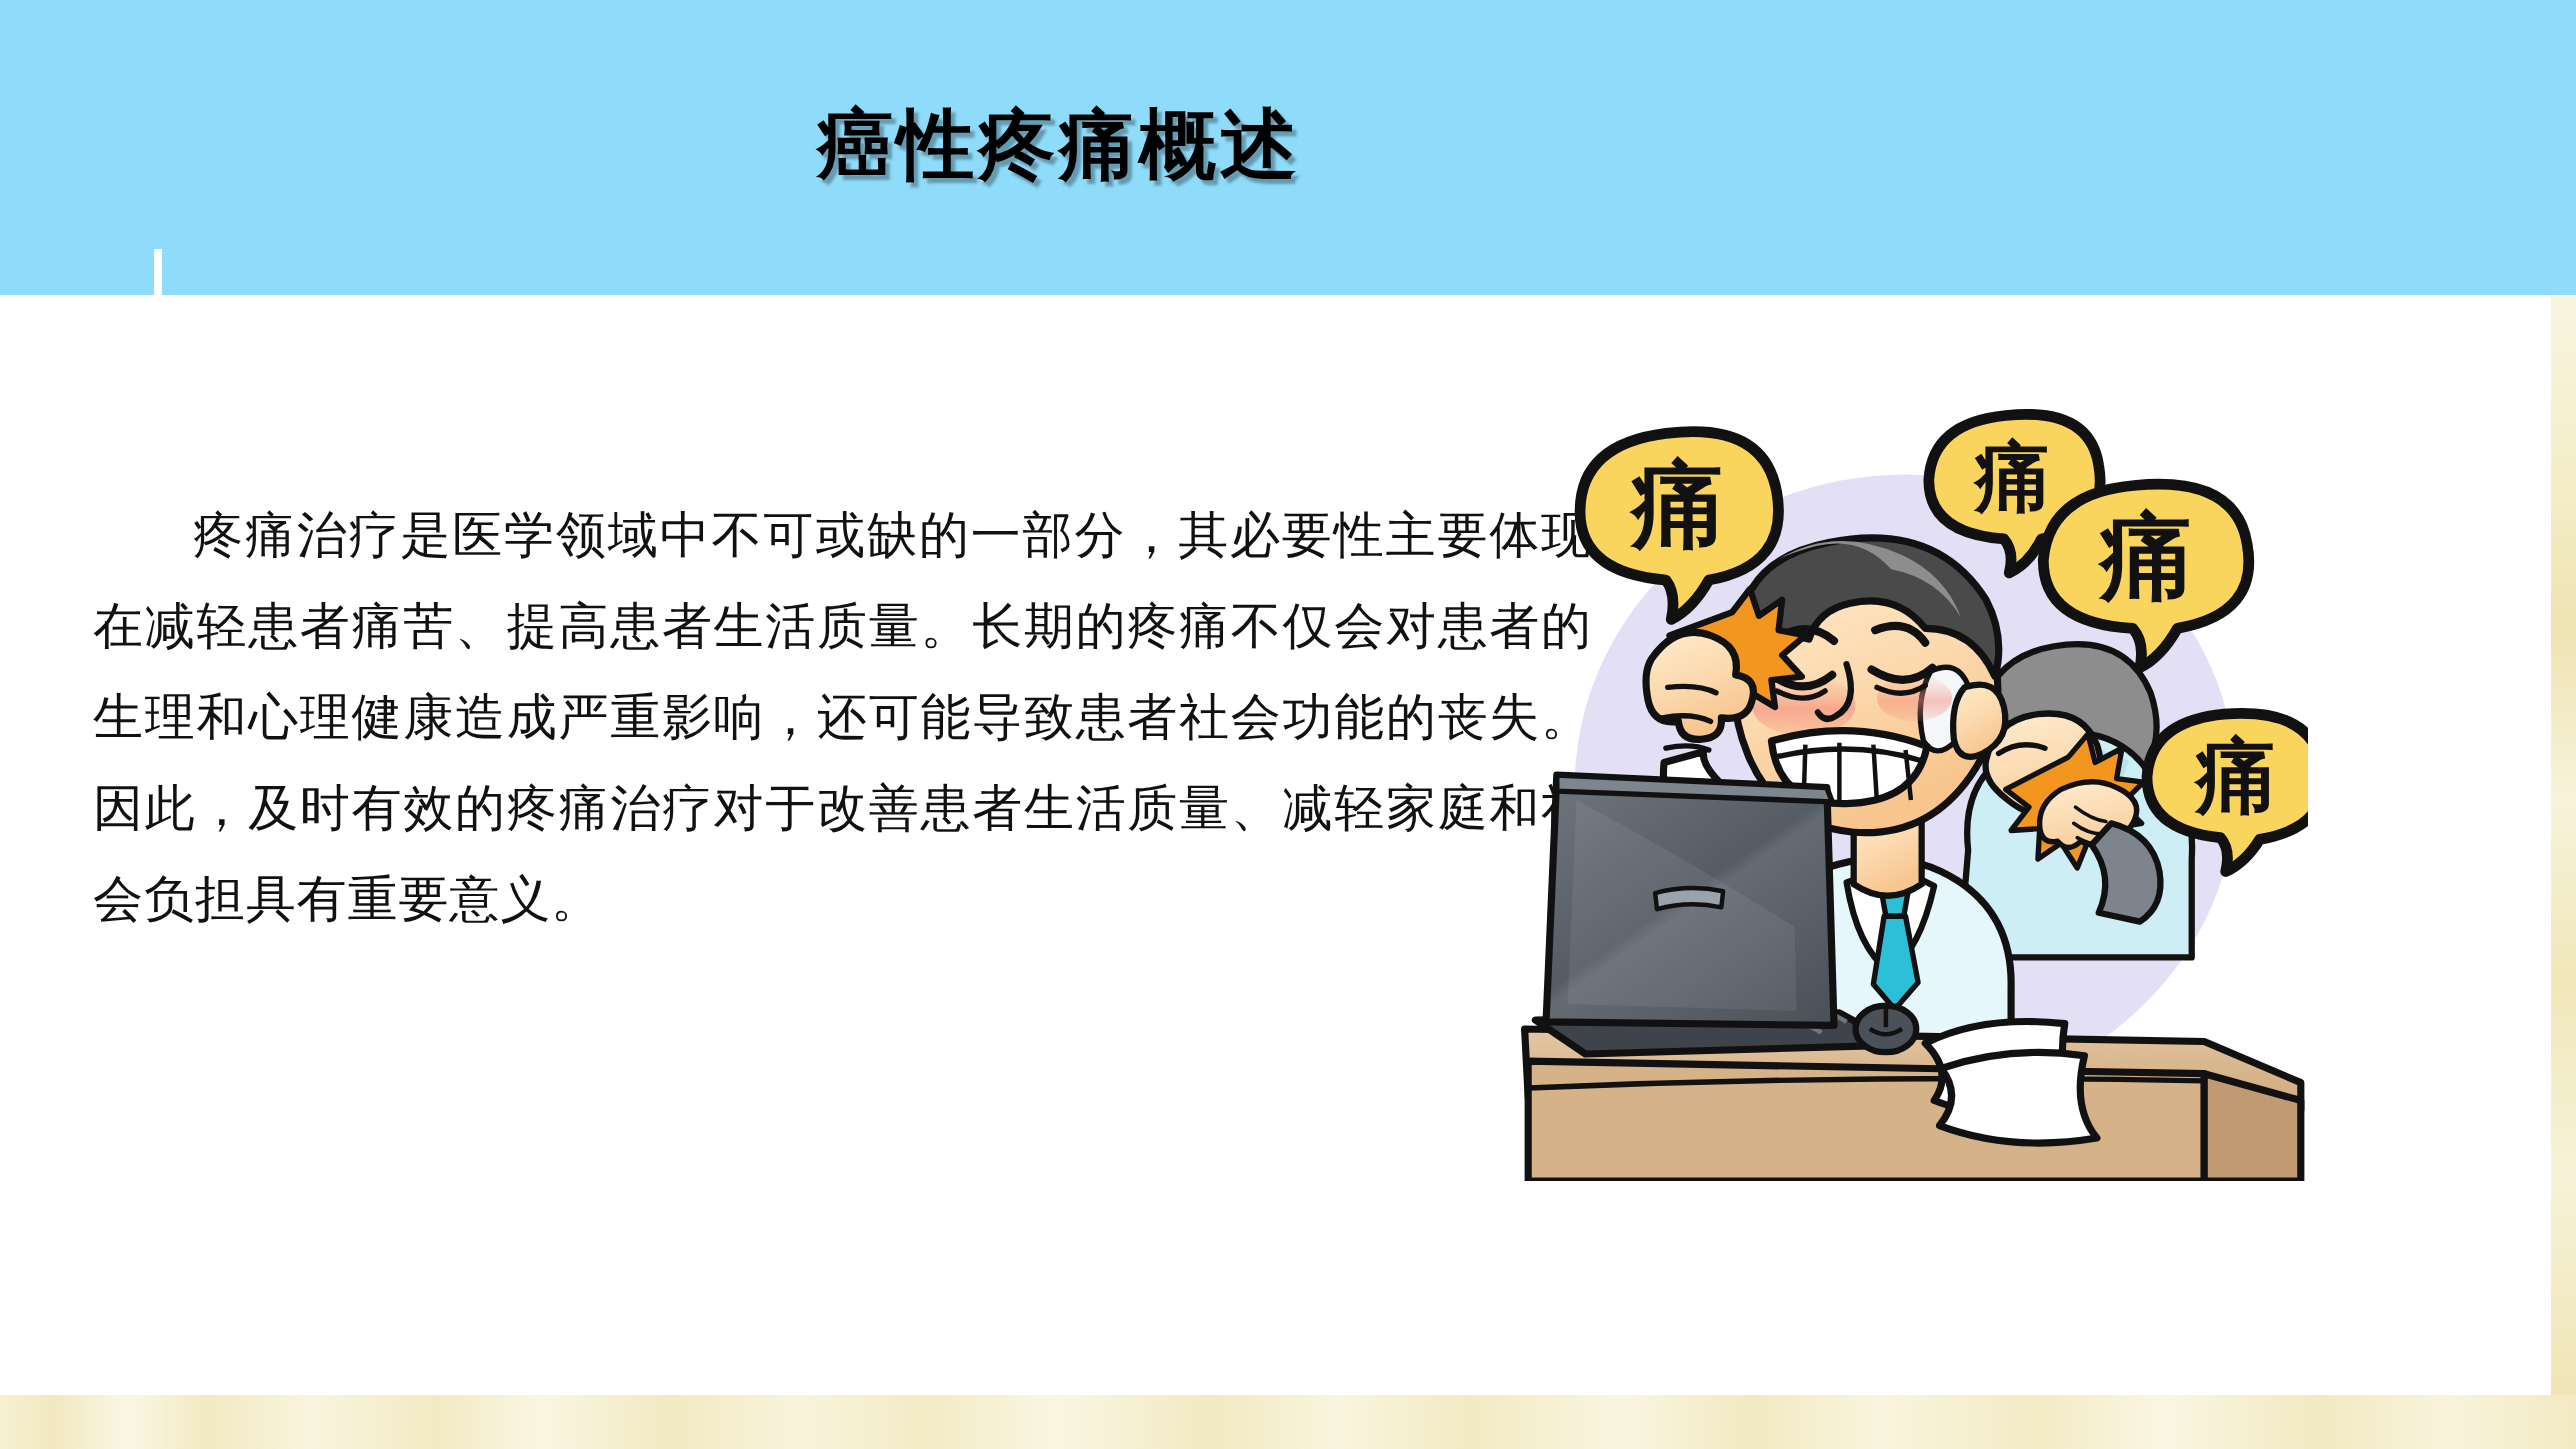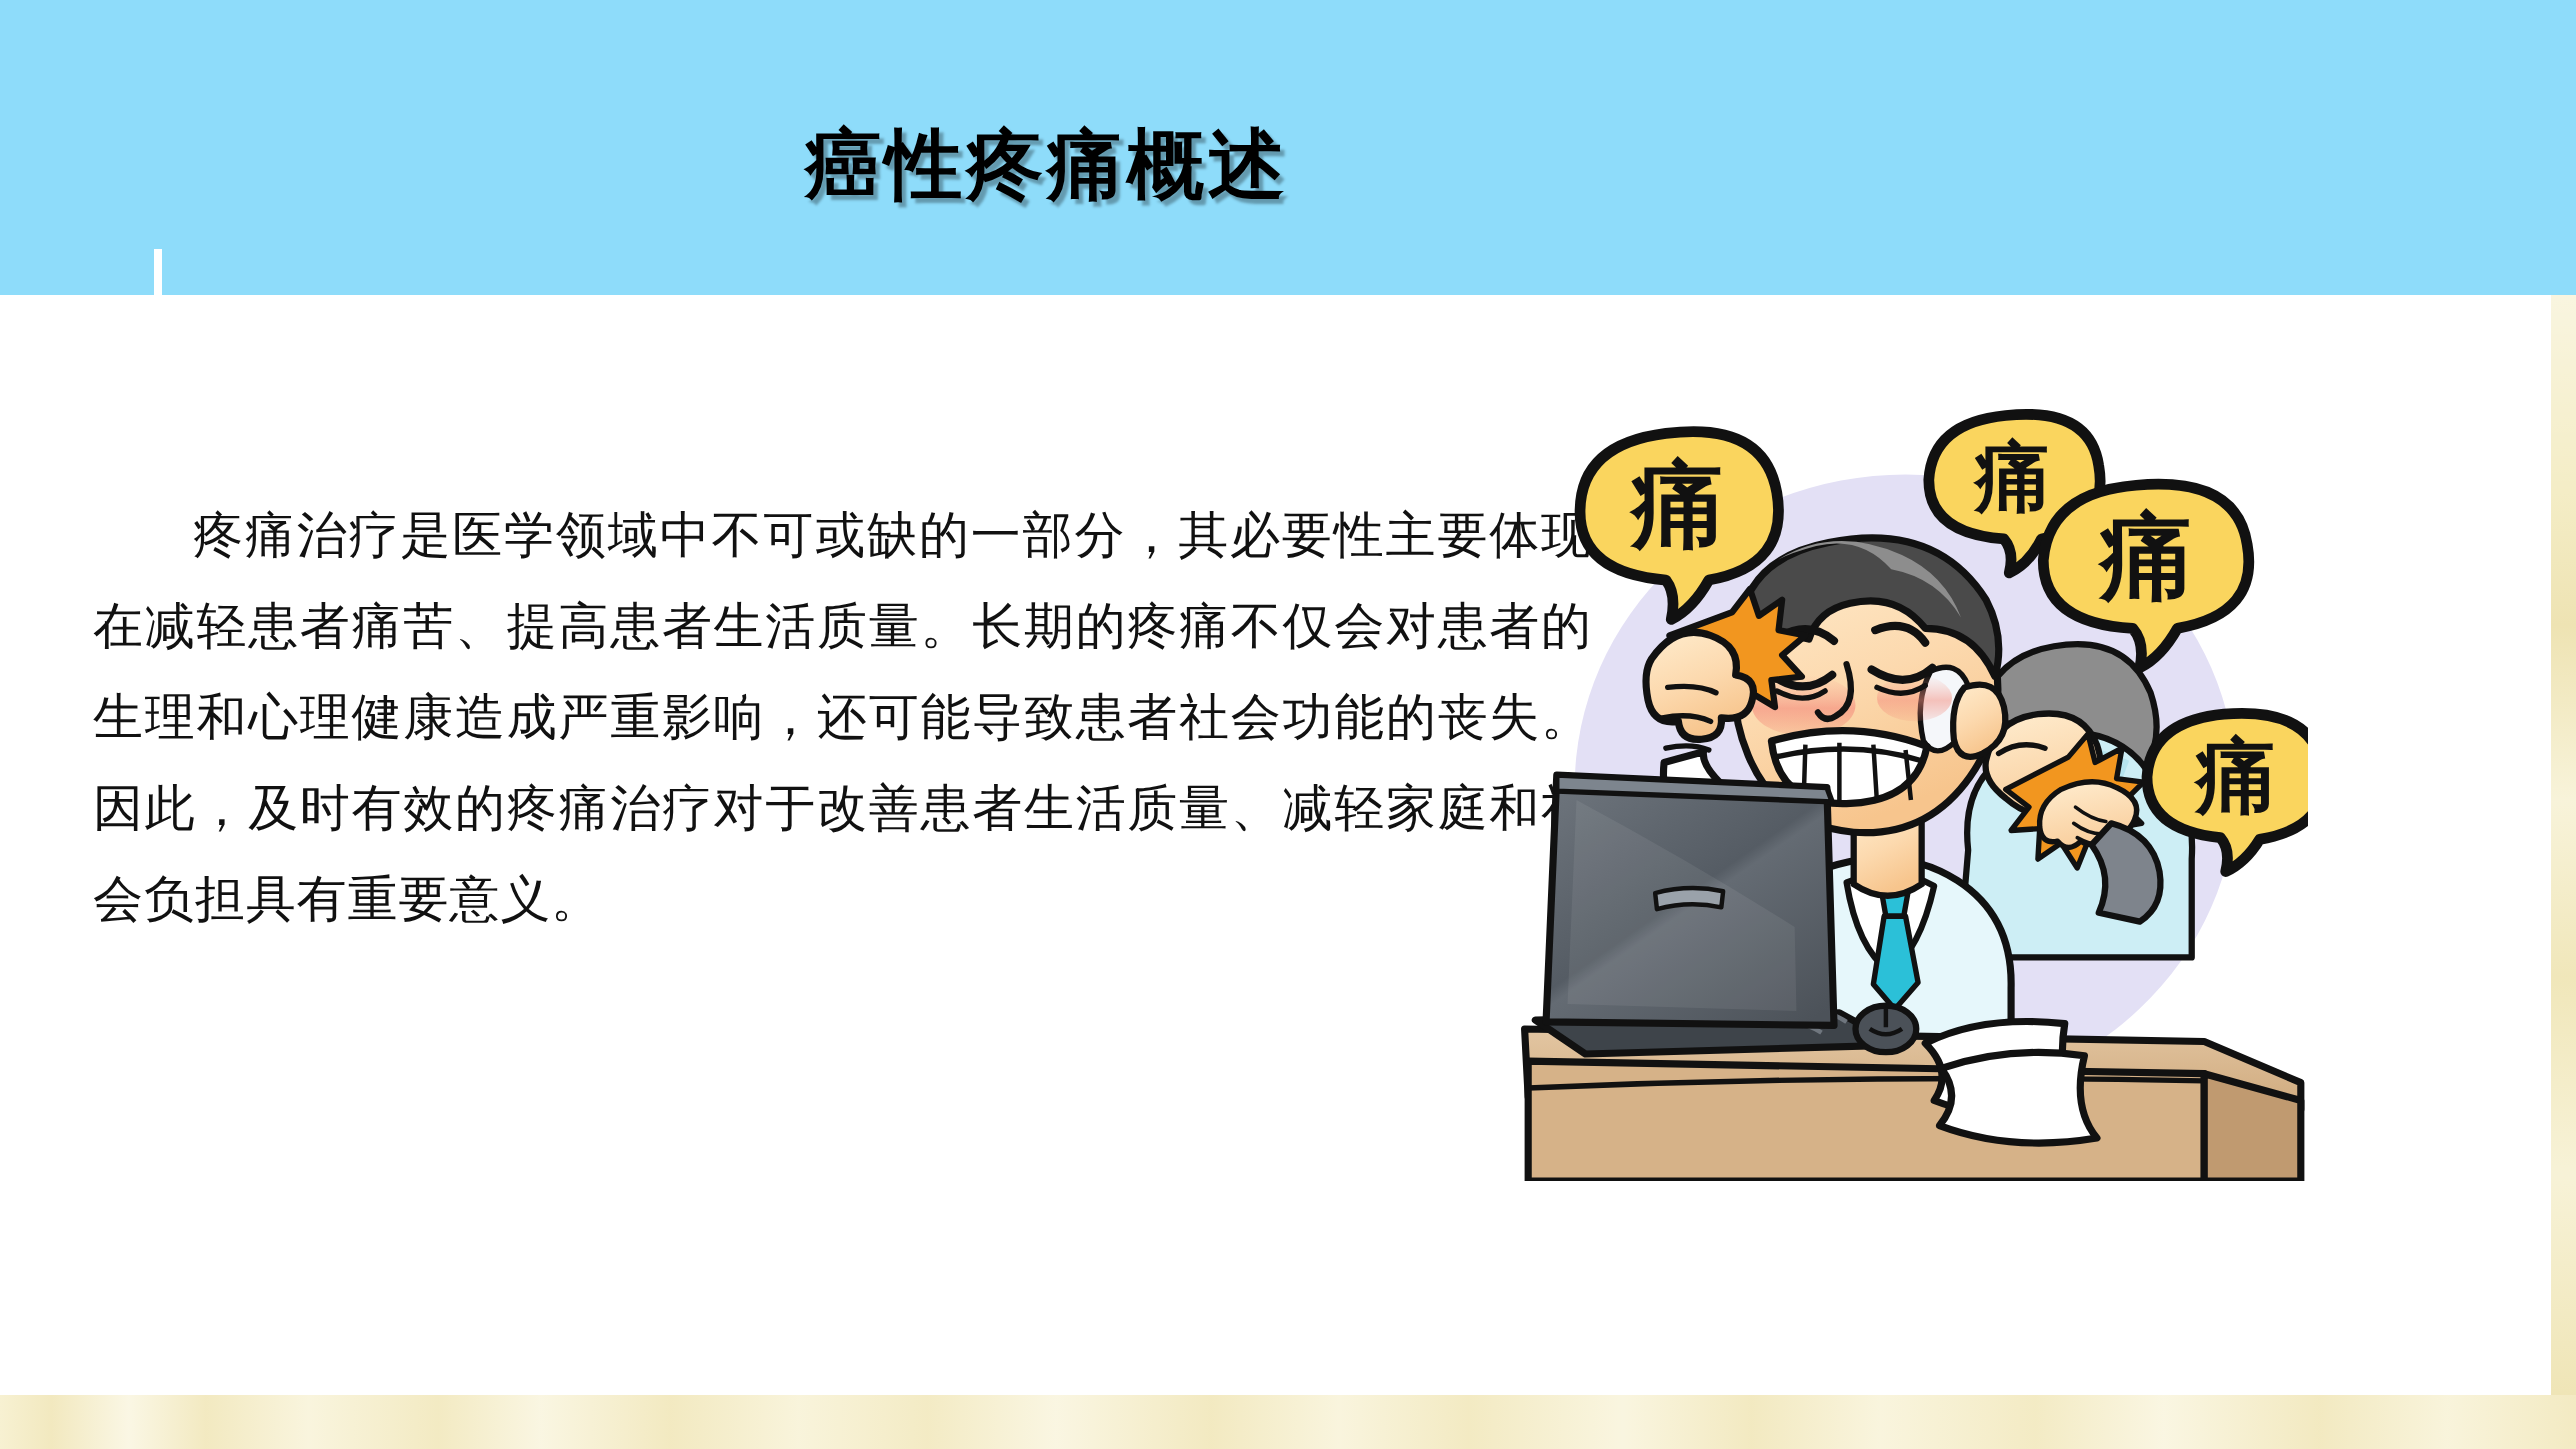--- a/index.html
+++ b/index.html
@@ -38,33 +38,32 @@
   .header-tick {
     position: absolute;
     left: 154px;
     top: 249px;
     width: 8px;
     height: 48px;
     background: #ffffff;
   }
   .slide-title {
     position: absolute;
-    left: 0;
+    left: 12px;
     top: 106px;
     width: 2093px;
     text-align: center;
     font-family: "DejaVu Sans", "Liberation Sans", sans-serif;
     font-weight: bold;
     font-size: 77px;
     line-height: 1;
     letter-spacing: 3.6px;
     color: #000000;
     text-shadow: 4.5px 4.5px 2.7px rgba(0,0,0,0.30);
     white-space: nowrap;
-    margin-top: 20px;
   }
 
   
   .edge-stripe-right {
     position: absolute;
     right: 0;
     top: 295px;
     width: 25px;
     height: 1100px;
     background: #f4edc6;

